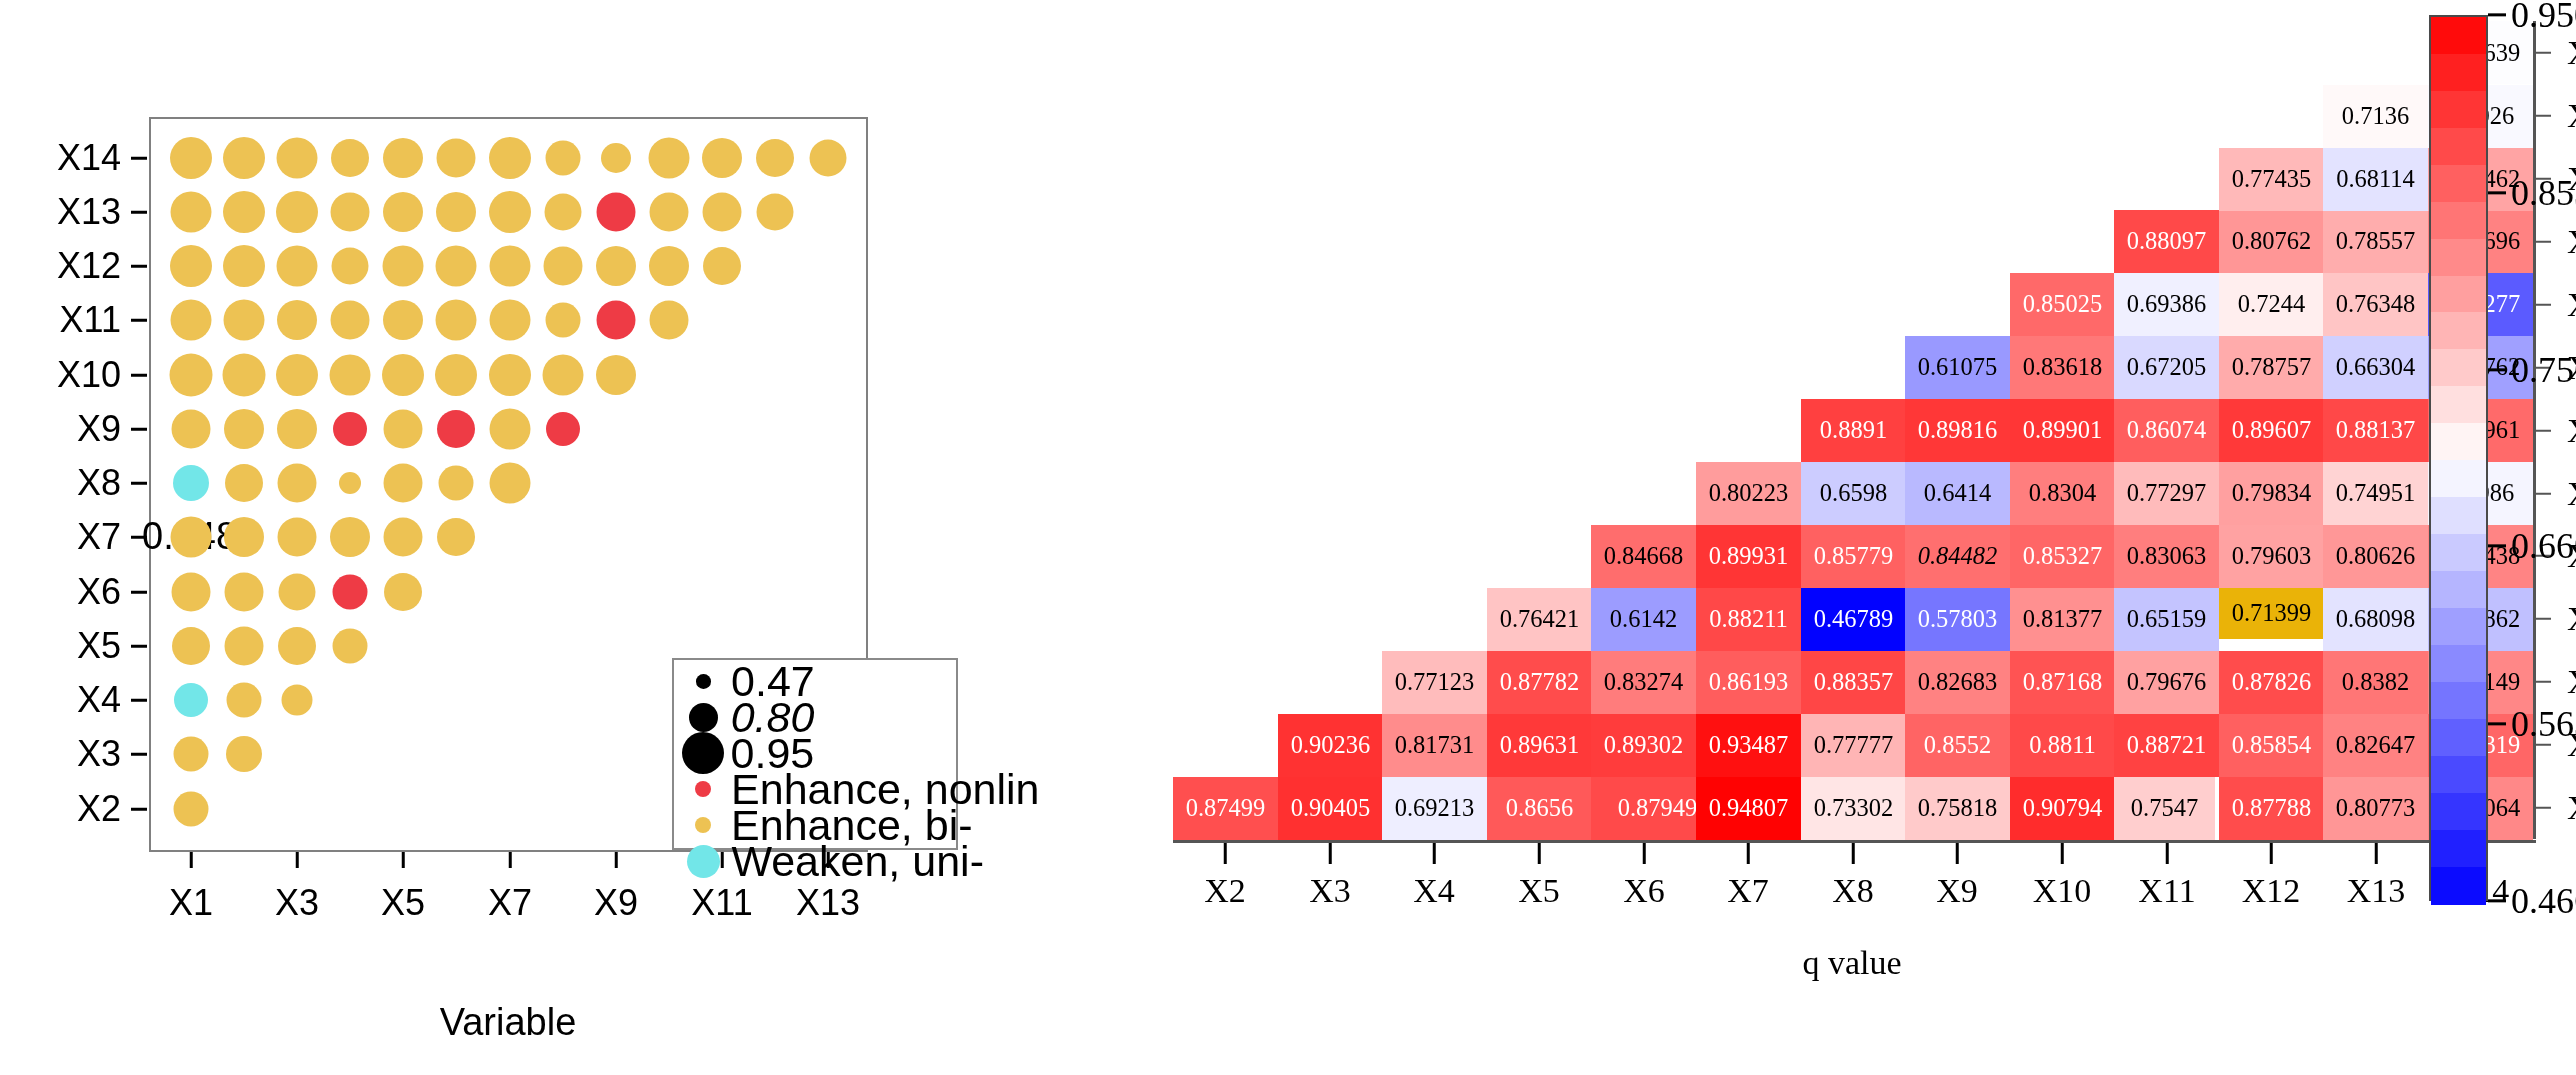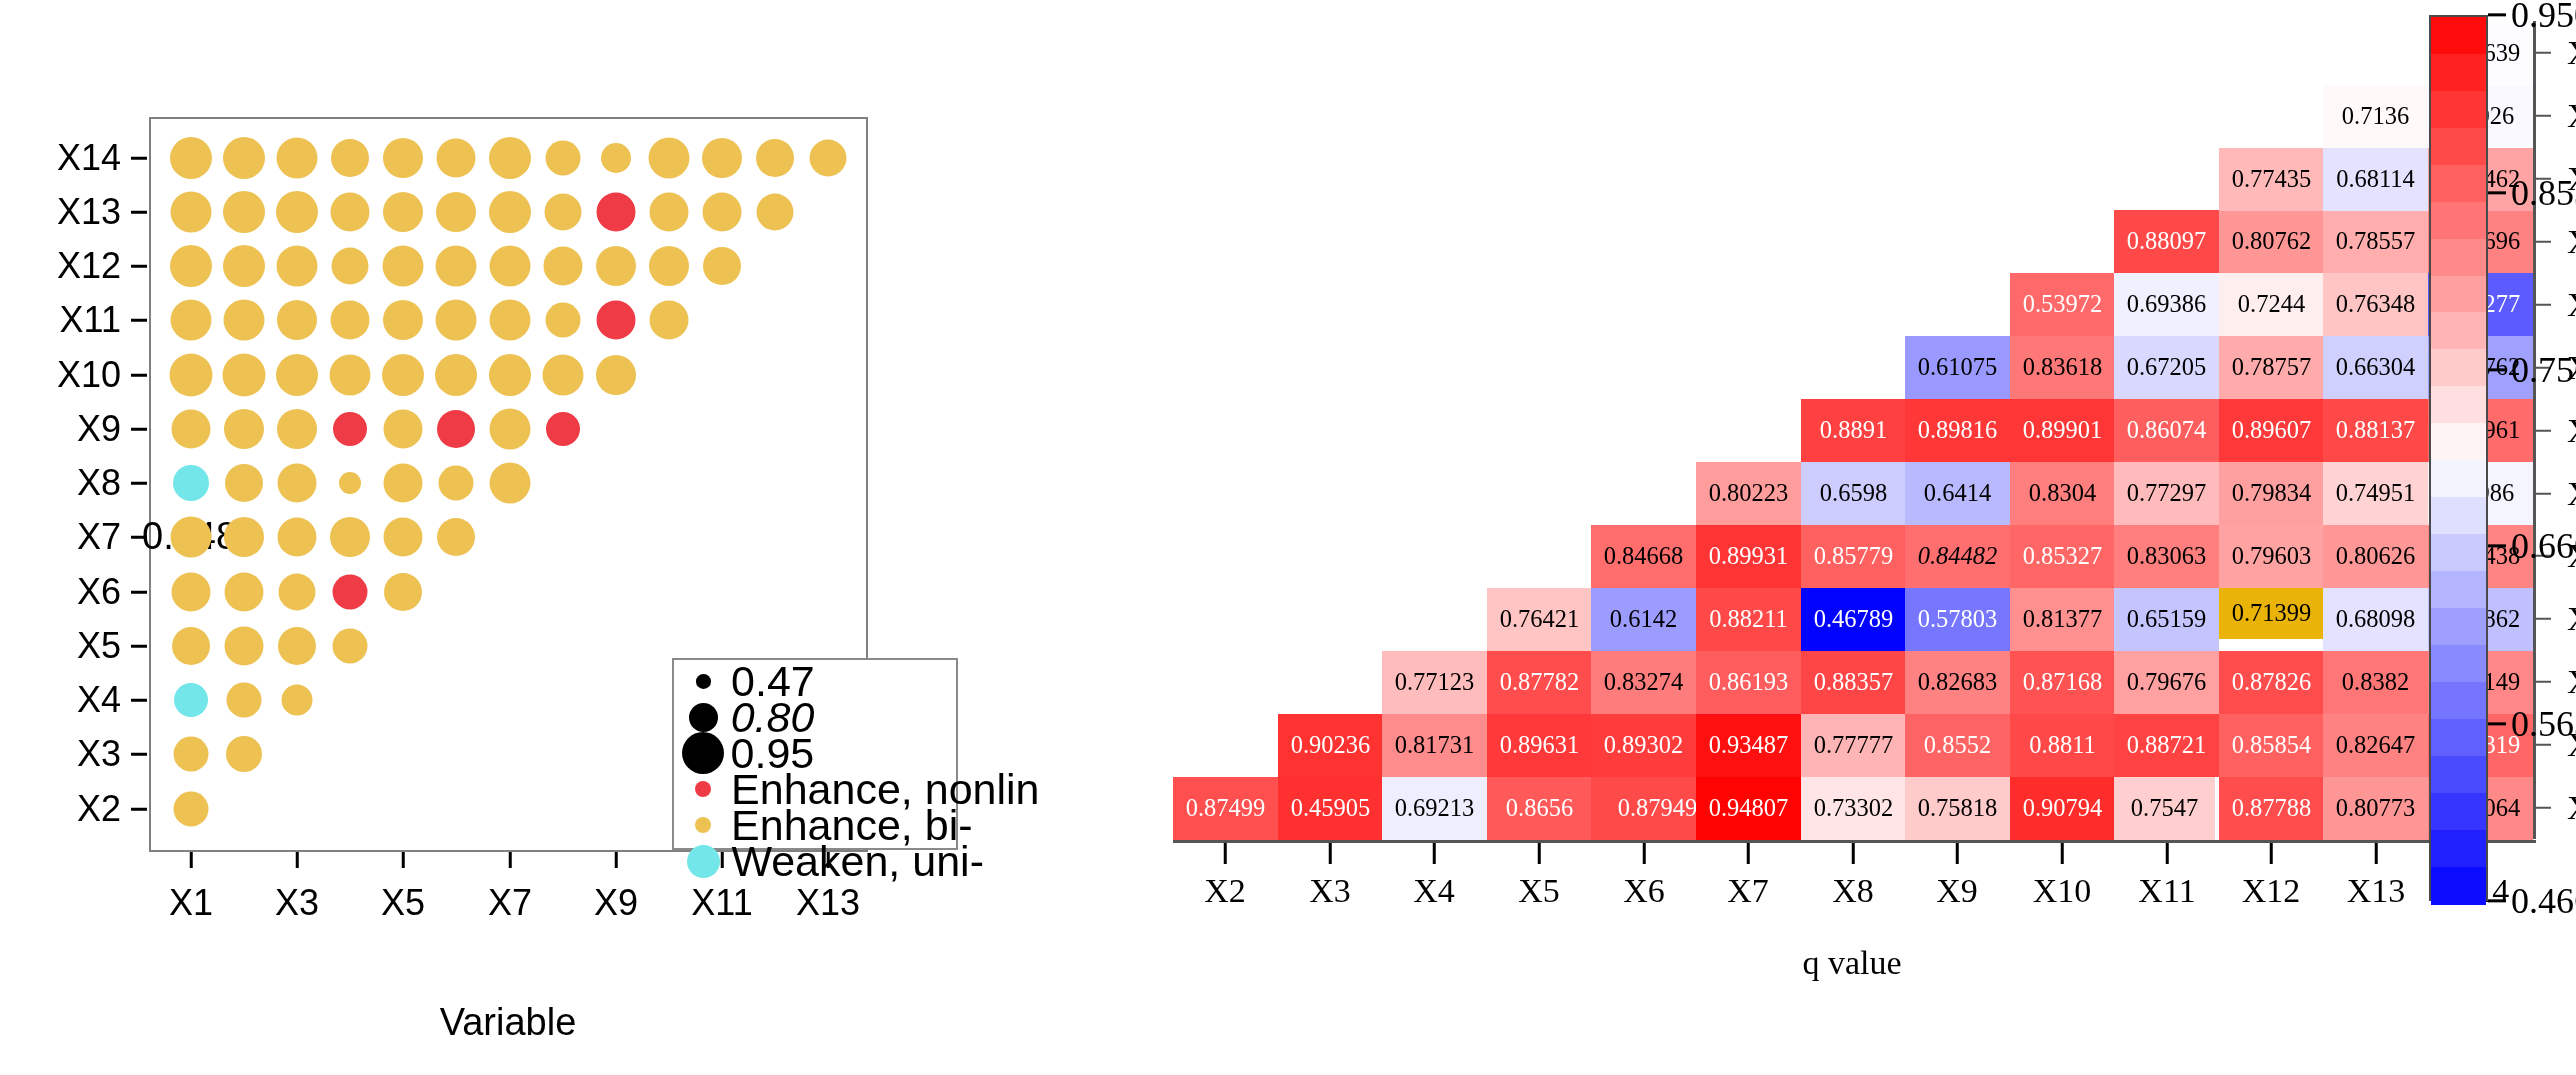--- a/index.html
+++ b/index.html
@@ -218,21 +218,21 @@
       <div class="xtick" style="left: 616px; top: 852px;"></div>
       <div class="xlab" style="left: 722px; top: 882px;">X11</div>
       <div class="xtick" style="left: 722px; top: 852px;"></div>
       <div class="xlab" style="left: 828px; top: 882px;">X13</div>
       <div class="xtick" style="left: 828px; top: 852px;"></div>
     </div>
 
   <div id="right-panel">
     <div id="heat-wrap">
         <div class="cell" style="left: 147px; top: 770px; width: 105px; height: 63px; background: rgb(255, 79, 79); color: rgb(255, 255, 255);">0.87499</div>
-        <div class="cell" style="left: 252px; top: 770px; width: 105px; height: 63px; background: rgb(255, 48, 48); color: rgb(255, 255, 255);">0.45905</div>
+        <div class="cell" style="left: 252px; top: 770px; width: 105px; height: 63px; background: rgb(255, 48, 48); color: rgb(255, 255, 255);">0.90405</div>
         <div class="cell" style="left: 356px; top: 770px; width: 105px; height: 63px; background: rgb(238, 238, 255); color: rgb(0, 0, 0);">0.69213</div>
         <div class="cell" style="left: 461px; top: 770px; width: 105px; height: 63px; background: rgb(255, 89, 89); color: rgb(255, 255, 255);">0.8656</div>
         <div class="cell" style="left: 565px; top: 770px; width: 105px; height: 63px; background: rgb(255, 74, 74); color: rgb(255, 255, 255); padding-left: 28px;">0.87949</div>
         <div class="cell" style="left: 670px; top: 770px; width: 105px; height: 63px; background: rgb(255, 2, 2); color: rgb(255, 255, 255);">0.94807</div>
         <div class="cell" style="left: 775px; top: 770px; width: 105px; height: 63px; background: rgb(255, 229, 229); color: rgb(0, 0, 0);">0.73302</div>
         <div class="cell" style="left: 879px; top: 770px; width: 105px; height: 63px; background: rgb(255, 202, 202); color: rgb(0, 0, 0);">0.75818</div>
         <div class="cell" style="left: 984px; top: 770px; width: 105px; height: 63px; background: rgb(255, 44, 44); color: rgb(255, 255, 255);">0.90794</div>
         <div class="cell" style="left: 1088px; top: 770px; width: 101px; height: 63px; background: rgb(255, 206, 206); color: rgb(0, 0, 0);">0.7547</div>
         <div class="cell" style="left: 1193px; top: 770px; width: 105px; height: 63px; background: rgb(255, 76, 76); color: rgb(255, 255, 255);">0.87788</div>
         <div class="cell" style="left: 1297px; top: 770px; width: 105px; height: 63px; background: rgb(255, 150, 150); color: rgb(0, 0, 0);">0.80773</div>
@@ -293,21 +293,21 @@
         <div class="cell" style="left: 1088px; top: 392px; width: 105px; height: 63px; background: rgb(255, 94, 94); color: rgb(255, 255, 255);">0.86074</div>
         <div class="cell" style="left: 1193px; top: 392px; width: 105px; height: 63px; background: rgb(255, 57, 57); color: rgb(255, 255, 255);">0.89607</div>
         <div class="cell" style="left: 1297px; top: 392px; width: 105px; height: 63px; background: rgb(255, 72, 72); color: rgb(255, 255, 255);">0.88137</div>
         <div class="cell" style="left: 1402px; top: 392px; width: 105px; height: 63px; background: rgb(255, 106, 106); color: rgb(0, 0, 0);">0.84961</div>
         <div class="cell" style="left: 879px; top: 329px; width: 105px; height: 63px; background: rgb(153, 153, 255); color: rgb(0, 0, 0);">0.61075</div>
         <div class="cell" style="left: 984px; top: 329px; width: 105px; height: 63px; background: rgb(255, 120, 120); color: rgb(0, 0, 0);">0.83618</div>
         <div class="cell" style="left: 1088px; top: 329px; width: 105px; height: 63px; background: rgb(217, 217, 255); color: rgb(0, 0, 0);">0.67205</div>
         <div class="cell" style="left: 1193px; top: 329px; width: 105px; height: 63px; background: rgb(255, 171, 171); color: rgb(0, 0, 0);">0.78757</div>
         <div class="cell" style="left: 1297px; top: 329px; width: 105px; height: 63px; background: rgb(208, 208, 255); color: rgb(0, 0, 0);">0.66304</div>
         <div class="cell" style="left: 1402px; top: 329px; width: 105px; height: 63px; background: rgb(160, 160, 255); color: rgb(0, 0, 0);">0.61762</div>
-        <div class="cell" style="left: 984px; top: 266px; width: 105px; height: 63px; background: rgb(255, 105, 105); color: rgb(255, 255, 255);">0.53972</div>
+        <div class="cell" style="left: 984px; top: 266px; width: 105px; height: 63px; background: rgb(255, 105, 105); color: rgb(255, 255, 255);">0.85025</div>
         <div class="cell" style="left: 1088px; top: 266px; width: 105px; height: 63px; background: rgb(240, 240, 255); color: rgb(0, 0, 0);">0.69386</div>
         <div class="cell" style="left: 1193px; top: 266px; width: 105px; height: 63px; background: rgb(255, 238, 238); color: rgb(0, 0, 0);">0.7244</div>
         <div class="cell" style="left: 1297px; top: 266px; width: 105px; height: 63px; background: rgb(255, 197, 197); color: rgb(0, 0, 0);">0.76348</div>
         <div class="cell" style="left: 1402px; top: 266px; width: 105px; height: 63px; background: rgb(91, 91, 255); color: rgb(255, 255, 255);">0.55277</div>
         <div class="cell" style="left: 1088px; top: 203px; width: 105px; height: 63px; background: rgb(255, 73, 73); color: rgb(255, 255, 255);">0.88097</div>
         <div class="cell" style="left: 1193px; top: 203px; width: 105px; height: 63px; background: rgb(255, 150, 150); color: rgb(0, 0, 0);">0.80762</div>
         <div class="cell" style="left: 1297px; top: 203px; width: 105px; height: 63px; background: rgb(255, 173, 173); color: rgb(0, 0, 0);">0.78557</div>
         <div class="cell" style="left: 1402px; top: 203px; width: 105px; height: 63px; background: rgb(255, 130, 130); color: rgb(0, 0, 0);">0.82696</div>
         <div class="cell" style="left: 1193px; top: 141px; width: 105px; height: 63px; background: rgb(255, 185, 185); color: rgb(0, 0, 0);">0.77435</div>
         <div class="cell" style="left: 1297px; top: 141px; width: 105px; height: 63px; background: rgb(227, 227, 255); color: rgb(0, 0, 0);">0.68114</div>

